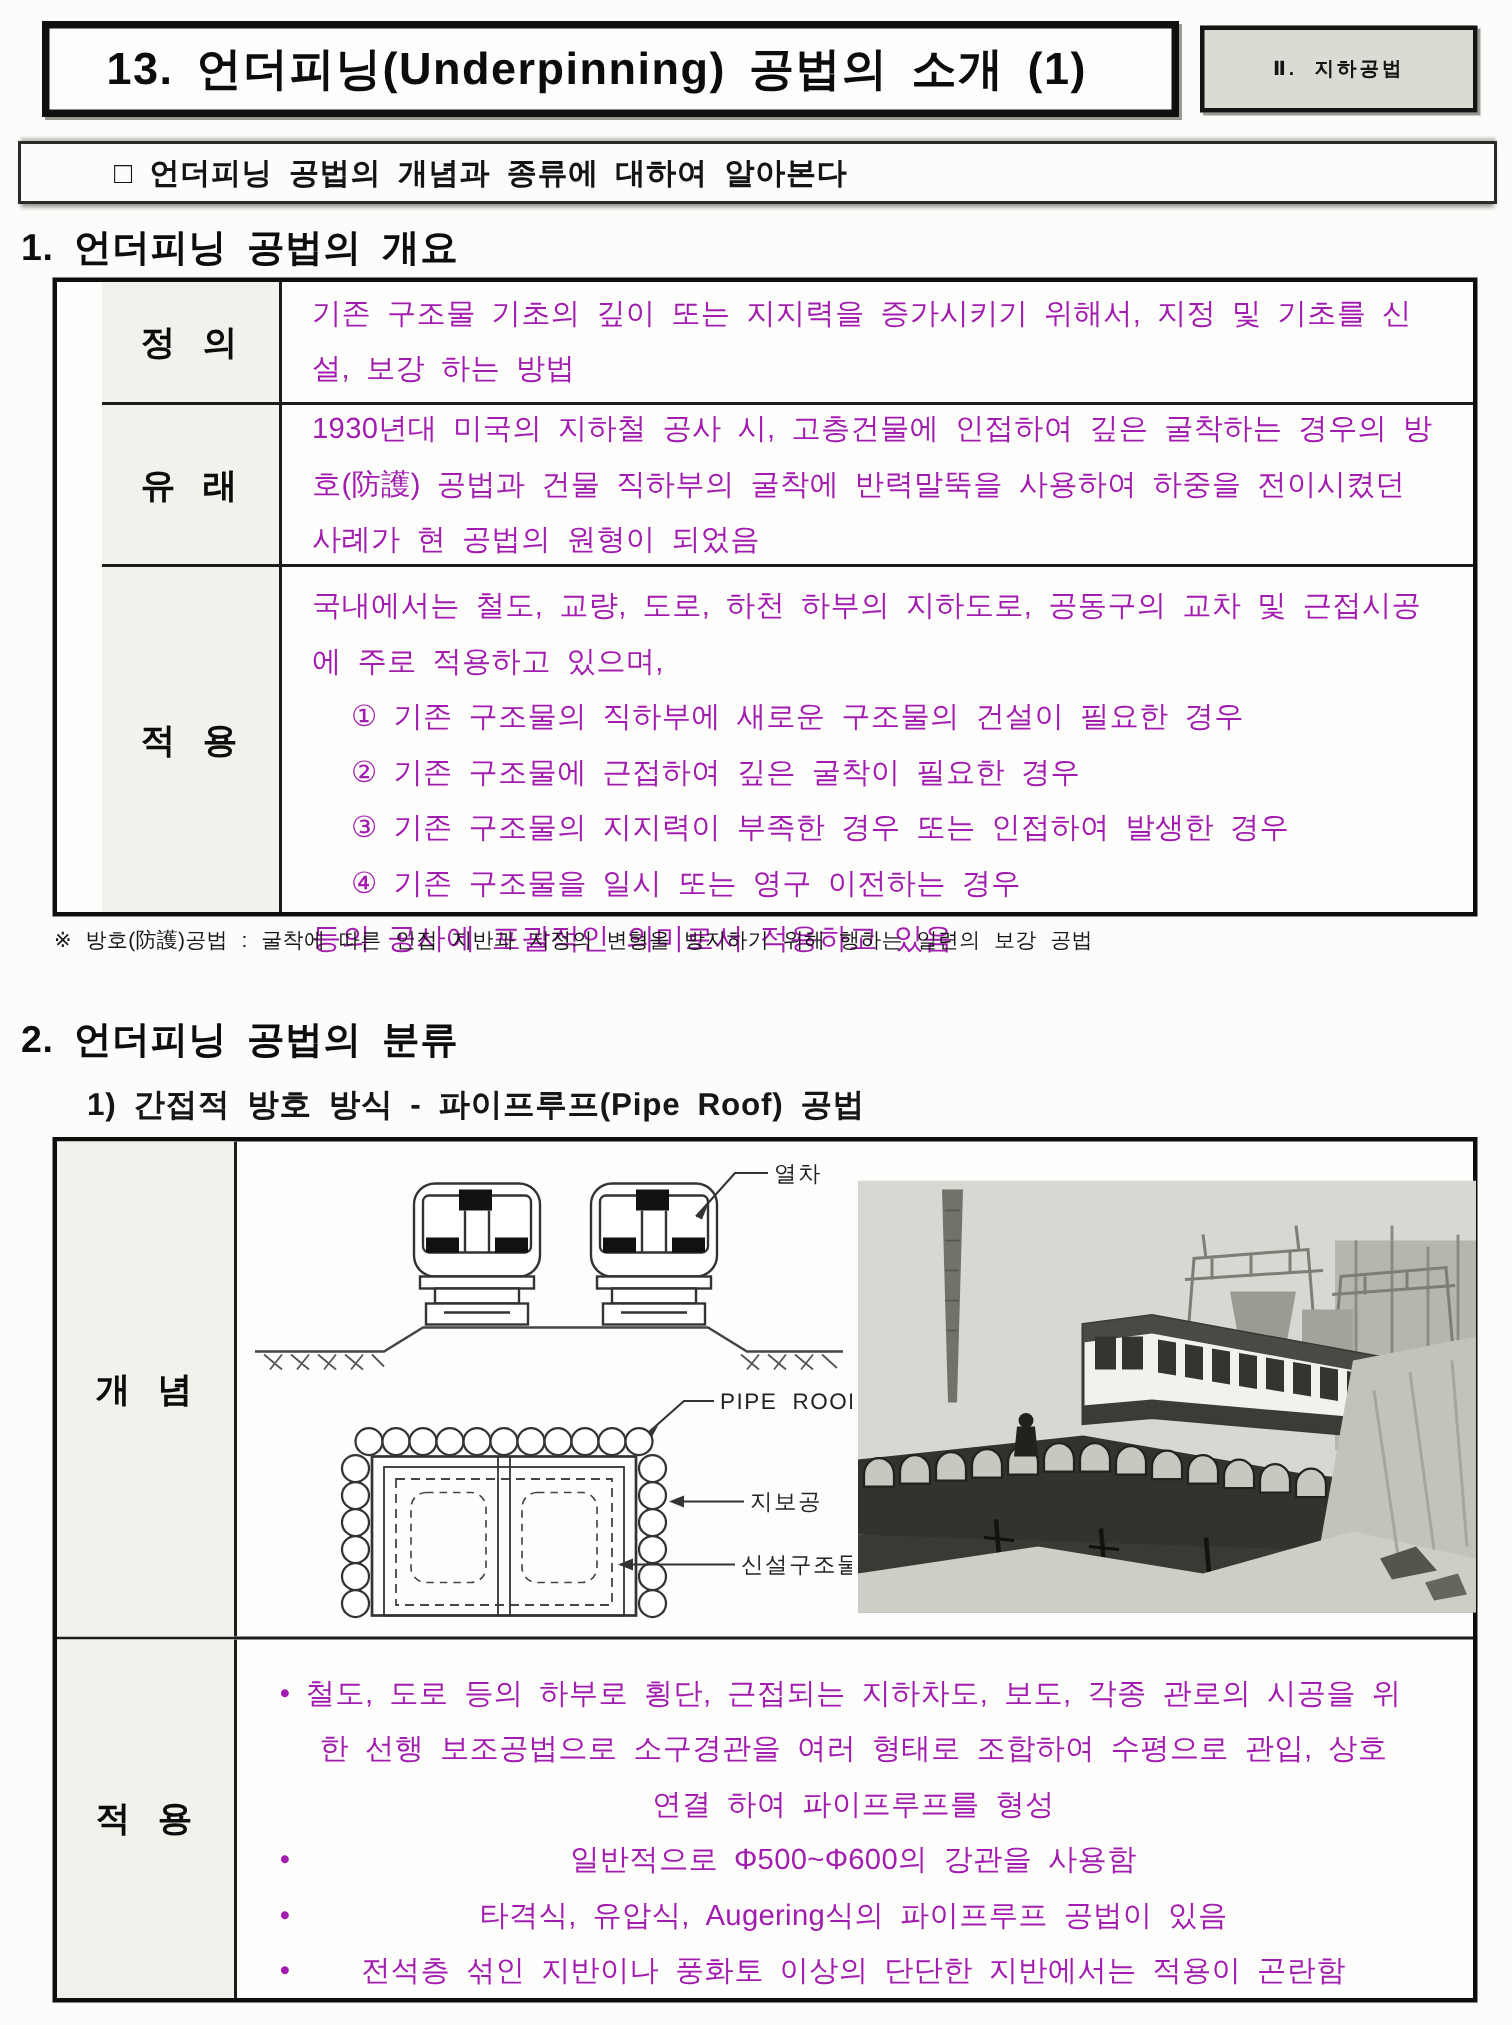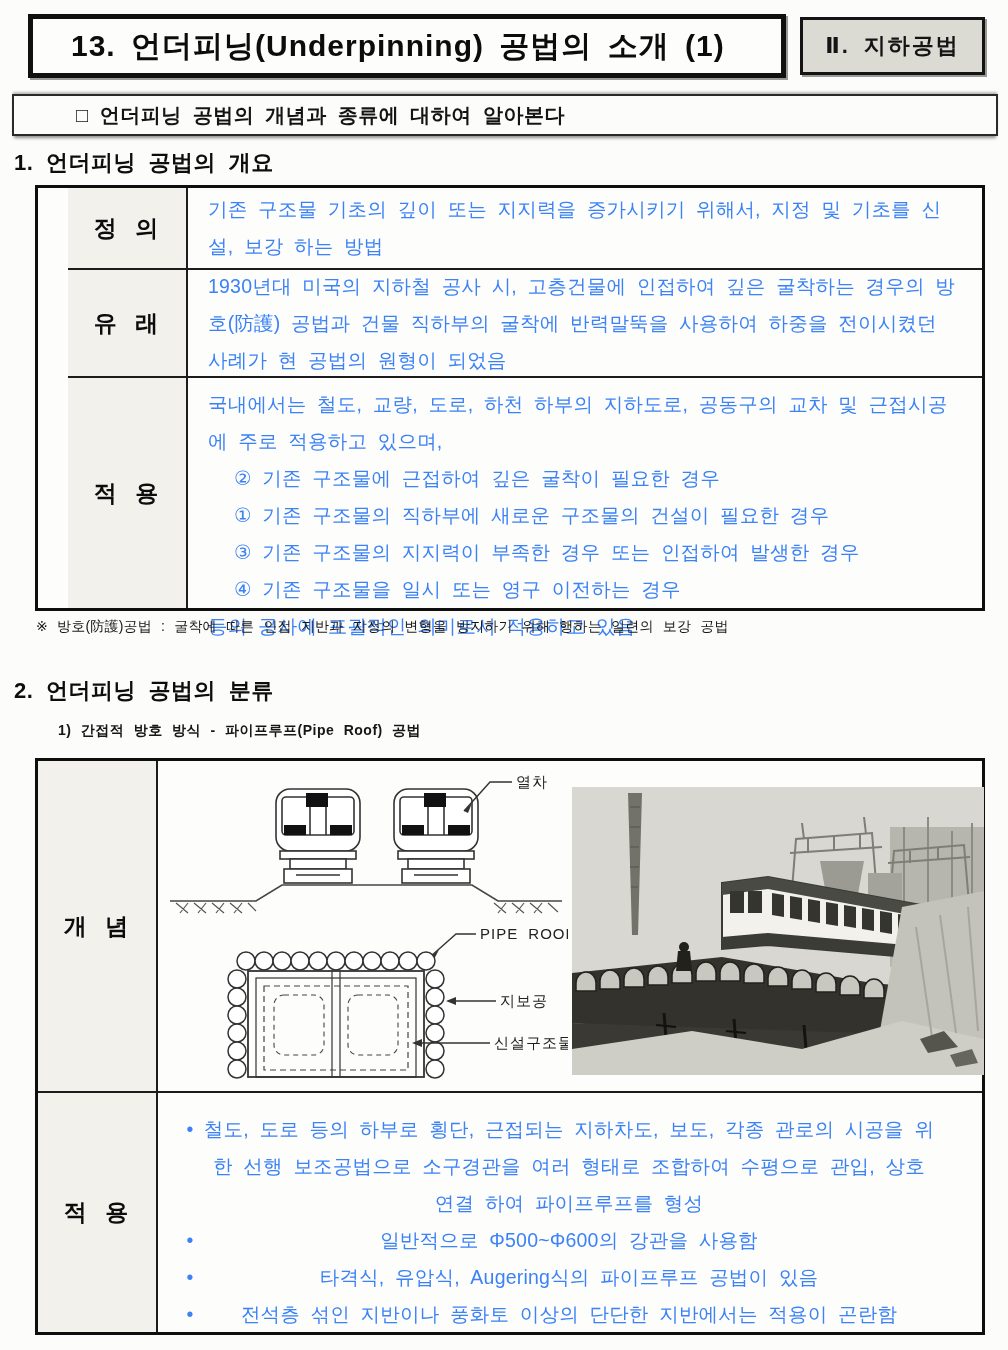--- a/index.html
+++ b/index.html
@@ -20,48 +20,48 @@
   }
   .title-box .t {
     font-size:30px; font-weight:bold; letter-spacing:1px; word-spacing:6px; color:#0c0c0c;
   }
   .badge-box {
     margin-left:14px; flex:1; height:58px; margin-top:3px;
     border:3px solid #141414; background:#dbdad3;
     display:flex; align-items:center; justify-content:center;
     box-shadow:2px 2px 0 #9a9a94;
   }
-  .badge-box .t { font-size:22px; font-weight:bold; letter-spacing:2px; word-spacing:6px; }
+  .badge-box .t { font-size:13px; font-weight:bold; letter-spacing:2px; word-spacing:6px; }
 
   
   .objective {
     position:absolute; left:12px; top:94px; width:986px; height:42px;
     border:2px solid #2a2a2a; background:#fcfcfa;
     display:flex; align-items:center; padding-left:14px;
     box-shadow:0 4px 3px -2px #8f8f89, 0 -3px 2px -1px #bdbdb7;
   }
   .objective .t { font-size:20px; font-weight:bold; letter-spacing:0.5px; word-spacing:5px;padding-left:48px; }
 
   
-  .h1 { position:absolute; left:14px; font-size:22px; font-weight:bold; letter-spacing:0.5px; word-spacing:6px; color:#0d0d0d; }
+  .h1 { position:absolute; left:14px; font-size:25px; font-weight:bold; letter-spacing:0.5px; word-spacing:6px; color:#0d0d0d; }
   .h1.s1 { top:148px; }
   .h1.s2 { top:676px; }
-  .h2 { position:absolute; left:58px; top:722px; font-size:14px; font-weight:bold; letter-spacing:0.5px; word-spacing:5px; color:#161616; }
+  .h2 { position:absolute; left:58px; top:722px; font-size:21px; font-weight:bold; letter-spacing:0.5px; word-spacing:5px; color:#161616; }
 
   
   .tbl { position:absolute; left:35px; width:950px; border:3px solid #0e0e0e; background:#fdfdfb; }
   .tbl .row { display:flex; border-top:2px solid #1c1c1c; }
   .tbl .row:first-child { border-top:none; }
   .hd-cell {
     width:120px; flex:0 0 120px; background:#f2f1ec;
     border-right:2px solid #1c1c1c;
     display:flex; align-items:center; justify-content:center;
     font-size:23px; font-weight:bold; letter-spacing:2px; word-spacing:8px; color:#0c0c0c;
   }
-  .bd-cell { flex:1; padding:8px 20px; font-size:19.5px; line-height:37px; letter-spacing:0.2px; word-spacing:5px; color:#3b82f6; }
+  .bd-cell { flex:1; padding:8px 20px; font-size:19.5px; line-height:37px; letter-spacing:0.2px; word-spacing:5px; color:#a21caf; }
   .tbl1 { top:185px;padding-left:30px; }
   .tbl1 .r1 { height:80px; }
   .tbl1 .r2 { height:108px; }
   .tbl1 .r3 { height:232px; }
   .tbl1 .r1 .bd-cell, .tbl1 .r2 .bd-cell { display:flex; align-items:center; }
   .num-line { padding-left:26px; }
 
   .note { position:absolute; left:36px; top:618px; font-size:14px; letter-spacing:0.2px; word-spacing:5px; color:#161616; }
 
   .tbl2 { top:758px; }
@@ -108,22 +108,22 @@
     <div class="row r2">
       <div class="hd-cell">유 래</div>
       <div class="bd-cell">
         <span>1930년대 미국의 지하철 공사 시, 고층건물에 인접하여 깊은 굴착하는 경우의 방호(防護) 공법과 건물 직하부의 굴착에 반력말뚝을 사용하여 하중을 전이시켰던 사례가 현 공법의 원형이 되었음</span>
       </div>
     </div>
     <div class="row r3">
       <div class="hd-cell">적 용</div>
       <div class="bd-cell">
         <div>국내에서는 철도, 교량, 도로, 하천 하부의 지하도로, 공동구의 교차 및 근접시공에 주로 적용하고 있으며,</div>
+        <div class="num-line">① 기존 구조물의 직하부에 새로운 구조물의 건설이 필요한 경우</div>
         <div class="num-line">② 기존 구조물에 근접하여 깊은 굴착이 필요한 경우</div>
-        <div class="num-line">① 기존 구조물의 직하부에 새로운 구조물의 건설이 필요한 경우</div>
         <div class="num-line">③ 기존 구조물의 지지력이 부족한 경우 또는 인접하여 발생한 경우</div>
         <div class="num-line">④ 기존 구조물을 일시 또는 영구 이전하는 경우</div>
         <div>등의 공사에 포괄적인 의미로서 적용하고 있음</div>
       </div>
     </div>
   </div>
 
   <div class="note">※ 방호(防護)공법 : 굴착에 따른 인접 지반과 지정의 변형을 방지하기 위해 행하는 일련의 보강 공법</div>
 
   <div class="h1 s2">2. 언더피닝 공법의 분류</div>

